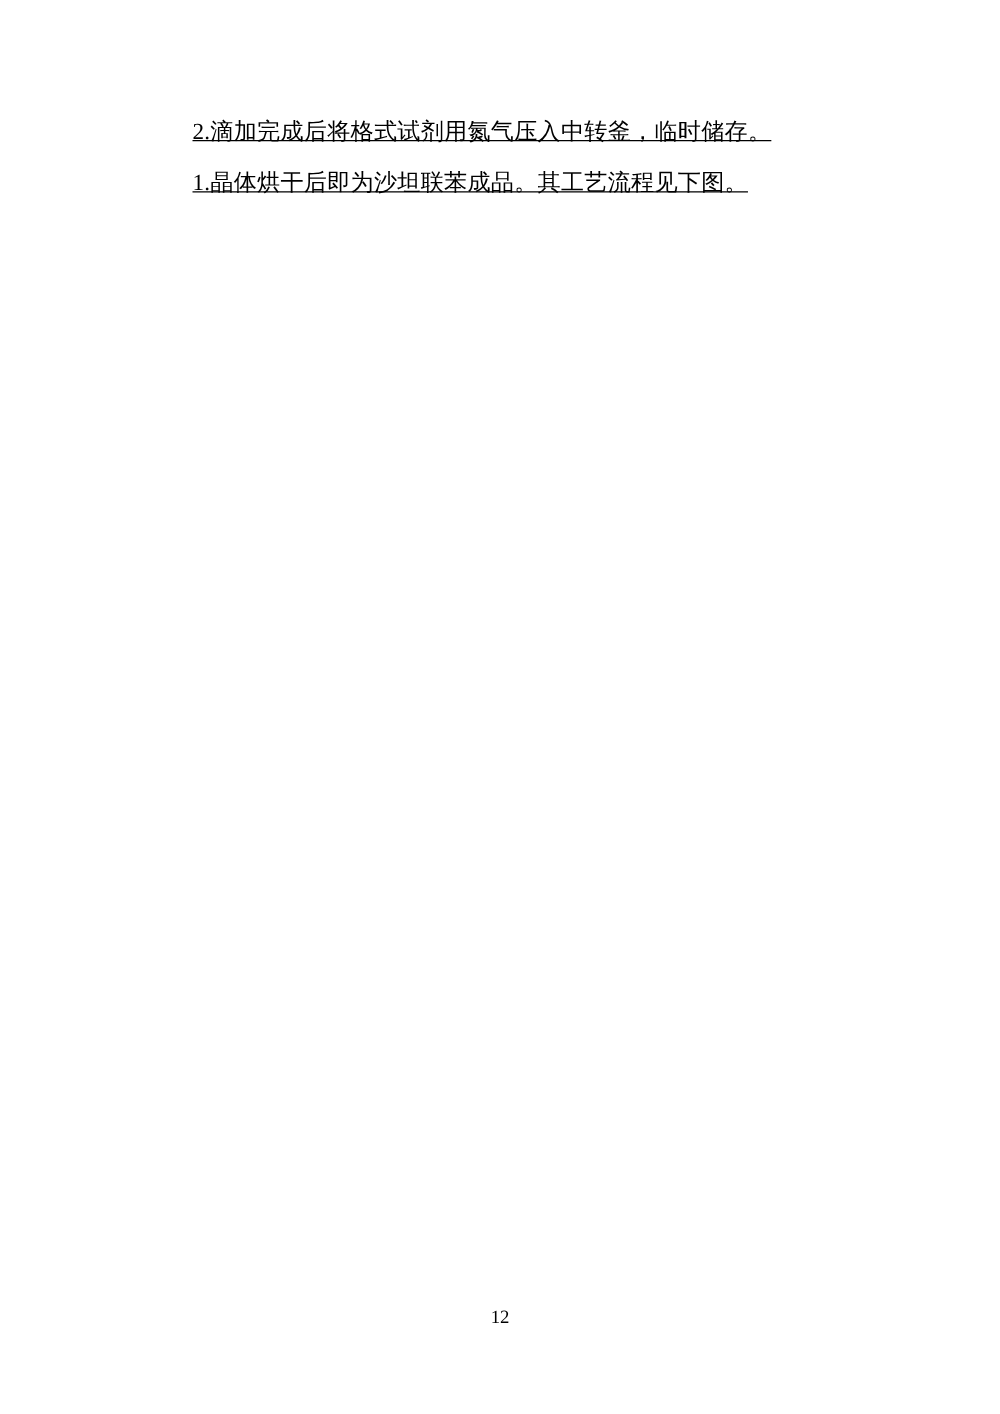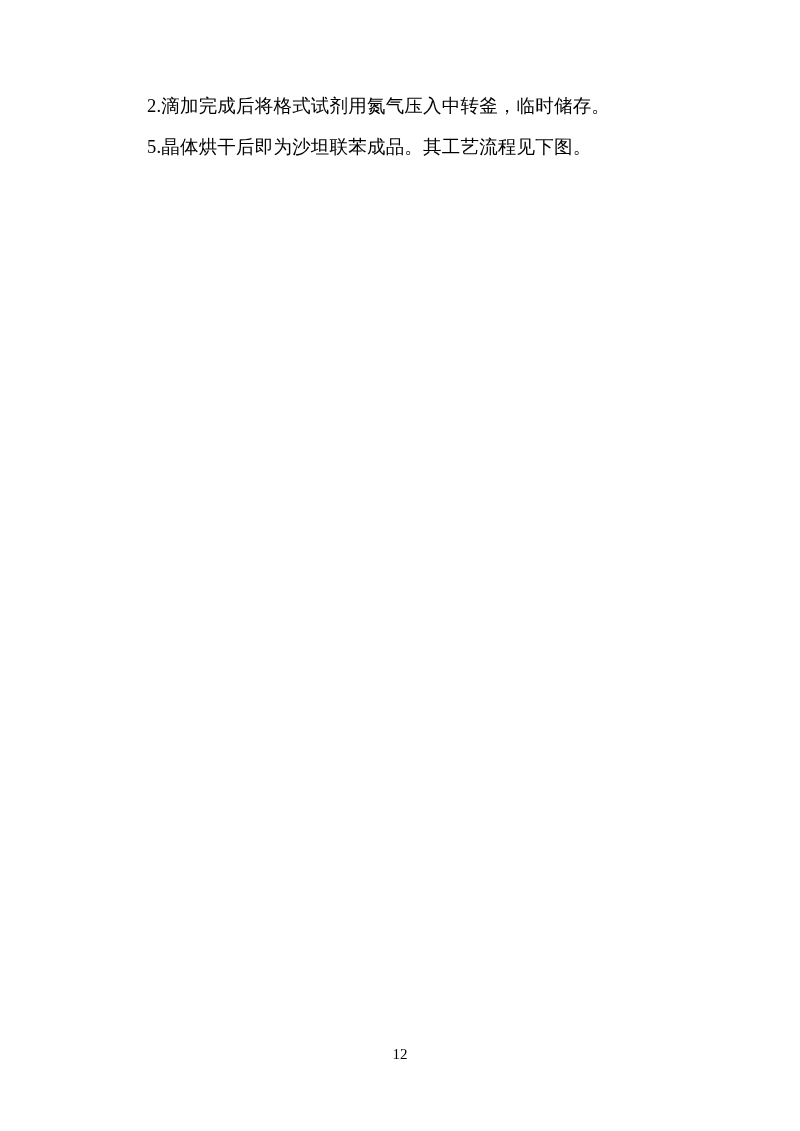--- a/index.html
+++ b/index.html
@@ -18,23 +18,24 @@
   .page {
     position: absolute;
     left: 0;
     top: 0;
     width: 800px;
     height: 1131px;
     background: #ffffff;
   }
   .content {
     position: absolute;
-    left: 110px;
+    left: 117px;
     top: 86px;
     width: 580px;
+    text-decoration: underline;
   }
   .para {
     font-size: 18.5px;
     line-height: 41px;
     text-align: justify;
     text-justify: inter-ideograph;
     margin: 0 0 0 0;
     text-indent: 2em;
     letter-spacing: 0.2px;
   }
@@ -48,16 +49,16 @@
     font-family: "Liberation Serif", "DejaVu Serif", serif;
     color: #000000;
   }
 </style>
 </head>
 <body>
 
 <div class="page">
   <div class="content">
     <p class="para">2.滴加完成后将格式试剂用氮气压入中转釜，临时储存。</p>
-    <p class="para">5.晶体烘干后即为沙坦联苯成品。其工艺流程见下图。</p>
+    <p class="para">1.晶体烘干后即为沙坦联苯成品。其工艺流程见下图。</p>
   </div>
   <div class="footer">12</div>
 </div>
 
 </body></html>

